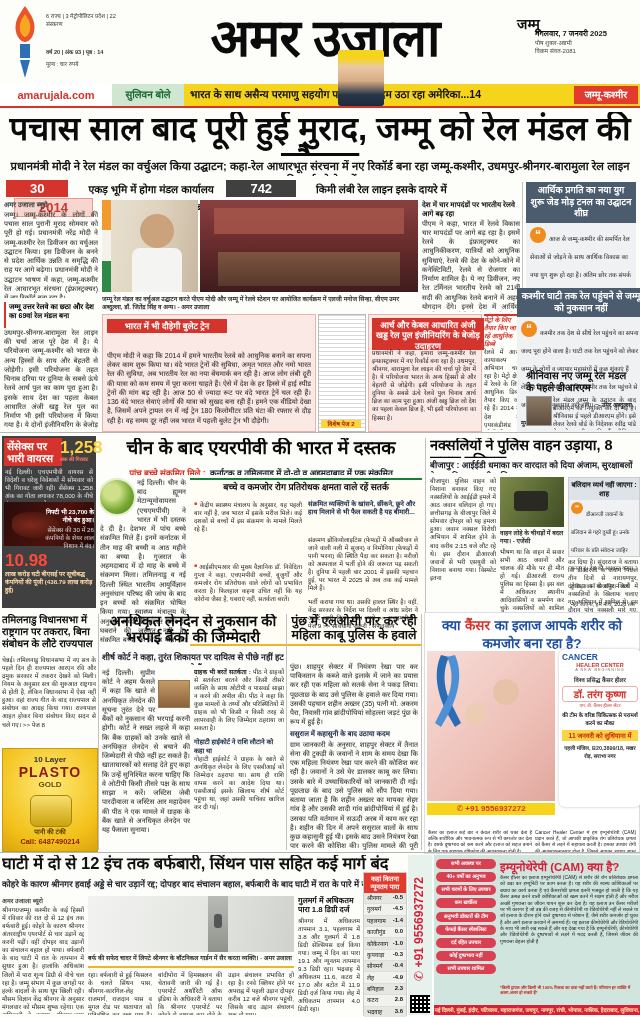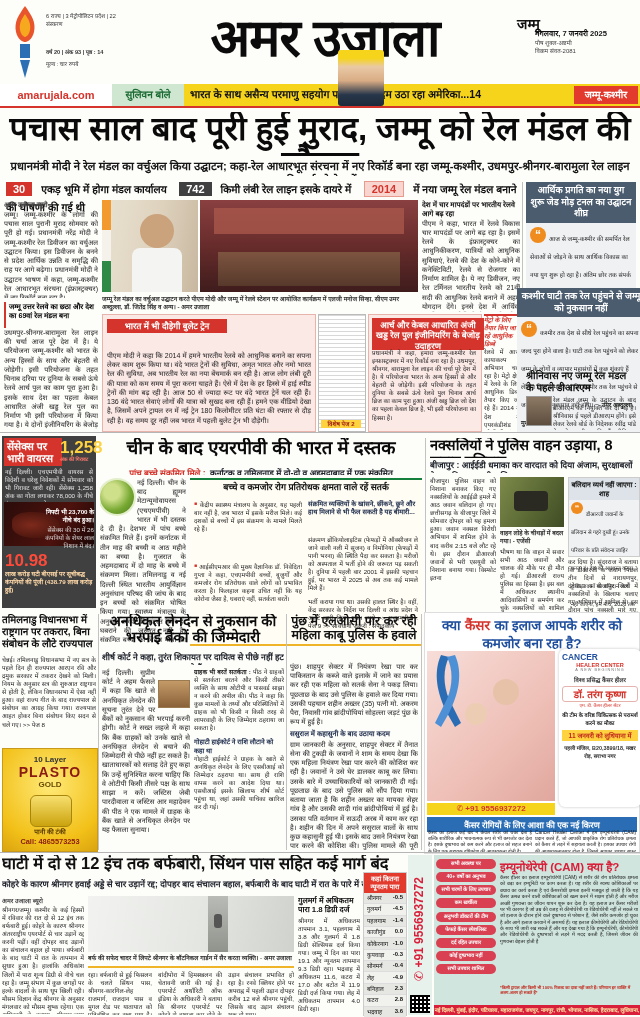--- a/index.html
+++ b/index.html
@@ -19,21 +19,21 @@
   
   .logo-big{font-size:52px;font-weight:900;letter-spacing:-1px;color:#0b0b0b;line-height:1}
   .mast-small{font-size:5.6px;line-height:1.45;color:#333}
   
   .ticker-yellow{background:#f6d41c}
   .kicker{background:#cfe6d0;color:#1c6b34;font-weight:bold}
   .region-box{background:#e23a2d;color:#fff;font-weight:bold}
   
   .h1{font-size:33px;font-weight:900;line-height:1.02;color:#0a0a0a}
   .h2sub{font-size:11.3px;font-weight:bold;color:#161616;line-height:1.2}
-  .statv{display:inline-block;padding:1px 7px;font-size:11px;font-weight:bold;margin-right:9px;vertical-align:middle}
+  .statv{display:inline-block;padding:1px 24px;font-size:13px;font-weight:bold;margin-right:20px;vertical-align:middle}
   .stat-red{background:#d5342c;color:#fff}
   .stat-green{background:#404040;color:#fff}
   .stat-pink{background:#f8d6cf;color:#d5342c;border:1px solid #e99a8e}
   .statline{font-size:10.5px;font-weight:bold;color:#101010}
   .inset{font-weight:bold;font-size:7.2px;line-height:1.3;color:#000;margin:2px 0;padding-left:3px;border-left:2px solid #d5342c}
   .boxhead{background:#d5342c;color:#fff;font-weight:bold;font-size:8.6px;line-height:1.2;padding:2px 4px;text-align:center}
   .pinkbox{background:#fbe9e6;border:1px solid #e8b3aa}
   
   .qtitle{background:#4a5c6e;color:#fff;font-weight:bold;font-size:9.3px;line-height:1.25;text-align:center;padding:3px 4px}
   .qbody{background:#eff1f2;padding:4px 4px 3px 4px}
@@ -229,21 +229,21 @@
   <div class="abs tiny j clip" style="left:568px;top:558px;width:70px;height:82px">कर दिया है। सुंदरराज ने बताया कि डीआरजी के जवान पिछले तीन दिनों से नारायणपुर, दंतेवाड़ा व बीजापुर जिलों में नक्सलियों के खिलाफ चलाए गए अभियान में शामिल थे। इस दौरान पांच नक्सली मारे गए, जबकि डीआरजी के एक हेड कांस्टेबल बलिदान हो गए थे। बस्तर में नक्सली पहले भी सुरक्षाबलों के जवानों को निशाना बनाते रहे हैं। - एजेंसी</div>
 
   <div class="abs b clip" style="left:2px;top:614px;width:94px;height:40px;font-size:10px;line-height:1.2">तमिलनाडु विधानसभा में राष्ट्रगान पर तकरार, बिना संबोधन के लौटे राज्यपाल</div>
   <div class="abs tiny j clip" style="left:2px;top:656px;width:94px;height:88px">चेन्नई। तमिलनाडु विधानसभा में नए सत्र के पहले दिन ही राज्यपाल आरएन रवि और द्रमुक सरकार में तकरार देखने को मिली। नियम के अनुसार सत्र की शुरुआत राष्ट्रगान से होती है, लेकिन विधानसभा में ऐसा नहीं हुआ। वहां राज्य गीत के बाद राज्यपाल से संबोधन का आग्रह किया गया। राज्यपाल आहत होकर बिना संबोधन किए सदन से चले गए। &gt;&gt; पेज 8</div>
   <div class="abs" style="left:2px;top:748px;width:94px;height:102px;background:radial-gradient(circle at 50% 35%,#ffe977,#f2c018 70%,#d9a410);border:1px solid #c9991a">
     <div class="ctr b" style="font-size:8px;color:#333;padding-top:6px">10 Layer</div>
     <div class="ctr" style="font-size:14px;font-weight:900;color:#8a1a12;letter-spacing:1px">PLASTO</div>
     <div class="ctr b" style="font-size:8px;color:#6a4a00">GOLD</div>
     <div class="abs" style="left:27px;top:46px;width:40px;height:30px;background:linear-gradient(#f7df6e,#caa30e);border-radius:6px;border:1px solid #a8860c"></div>
     <div class="abs ctr b" style="left:0;top:78px;width:94px;font-size:6.6px;color:#5a3c00">पानी की टंकी</div>
-    <div class="abs ctr b" style="left:0;top:88px;width:94px;font-size:7.4px;color:#8a1a12">Call: 4865573253</div>
+    <div class="abs ctr b" style="left:0;top:88px;width:94px;font-size:7.4px;color:#8a1a12">Call: 6487490214</div>
   </div>
 
   <div class="abs rule-v" style="left:98px;top:614px;height:236px"></div>
   <div class="abs h4 ctr clip" style="left:102px;top:614px;width:182px;height:36px">अनधिकृत लेनदेन से नुकसान की भरपाई बैंकों की जिम्मेदारी</div>
   <div class="abs subbold ctr clip" style="left:102px;top:652px;width:182px;height:13px">शीर्ष कोर्ट ने कहा, तुरंत शिकायत पर दायित्व से पीछे नहीं हट सकते बैंक</div>
   <div class="abs clip" style="left:102px;top:668px;width:88px;height:182px">
     <div style="width:30px;height:26px;float:right;margin:12px 0 2px 3px;background:linear-gradient(#c49a67,#8a623a);border:1px solid #9a7a50"></div>
     <div class="bodytext">नई दिल्ली। सुप्रीम कोर्ट ने अहम फैसले में कहा कि खाते से अनधिकृत लेनदेन की सूचना तुरंत देने पर बैंकों को नुकसान की भरपाई करनी होगी। कोर्ट ने सख्त लहजे में कहा कि बैंक ग्राहकों को उनके खाते से अनधिकृत लेनदेन से बचाने की जिम्मेदारी से पीछे नहीं हट सकते हैं। खाताधारकों को सलाह देते हुए कहा कि उन्हें सुनिश्चित करना चाहिए कि वे ओटीपी किसी तीसरे पक्ष के साथ साझा न करें। जस्टिस जेबी पारदीवाला व जस्टिस आर महादेवन की पीठ ने एक मामले में ग्राहक के बैंक खाते से अनधिकृत लेनदेन पर यह फैसला सुनाया।</div>
   </div>
   <div class="abs clip" style="left:194px;top:668px;width:90px;height:182px">
@@ -280,21 +280,20 @@
       <div style="font-size:5.6px;font-weight:bold;color:#d5342c;text-align:center">HEALER CENTER</div>
       <div style="font-size:3.8px;color:#777;text-align:center;letter-spacing:1px">A NEW BEGINNING</div>
       <div class="ctr b" style="font-size:6px;margin-top:4px;color:#333">विश्व प्रसिद्ध कैंसर हीलर</div>
       <div class="ctr" style="font-size:10px;font-weight:900;color:#d5342c;border:1px solid #e6b2ac;border-radius:3px;margin-top:2px">डॉ. तरंग कृष्णा</div>
       <div class="ctr" style="font-size:4.6px;color:#d5342c">एम. डी. कैंसर हीलर सेंटर</div>
       <div class="ctr b" style="font-size:5.6px;margin-top:3px;color:#222">की टीम के वरिष्ठ चिकित्सक से परामर्श करने का मौका</div>
       <div class="datechip" style="margin-top:3px">11 जनवरी को लुधियाना में</div>
       <div class="ctr b" style="font-size:5.4px;margin-top:3px;color:#333">पहली मंजिल, B20,3899/18, मखर रोड़, सराभा नगर</div>
     </div>
     <div class="abs ticker-yellow b redtxt ctr" style="left:2px;top:190px;width:128px;height:12px;font-size:8px;line-height:12px"><span>✆ </span><span>+91 9556937272</span></div>
-    <div class="abs bluebar" style="left:2px;top:204px;width:210px">कैंसर रोगियों के लिए आशा की एक नई किरण</div>
     <div class="abs tiny j clip" style="left:3px;top:217px;width:104px;height:22px;font-size:4.8px">कैंसर का इलाज कई बार न केवल शरीर को थका देता है बल्कि शारीरिक और भावनात्मक रूप से भी कमजोर कर देता है। इसके दुष्प्रभाव को कम करने और इलाज को सहज बनाने के लिए एक सहायक दृष्टिकोण की आवश्यकता होती है।</div>
     <div class="abs tiny j clip" style="left:110px;top:217px;width:101px;height:22px;font-size:4.8px">Cancer Healer Center में हम इम्यूनोथेरेपी (CAM) प्रदान करते हैं, जो आपकी प्राकृतिक रोग प्रतिरोधक क्षमता को कैंसर से लड़ने में सहायता करती है। इसका उपचार रोगी की आवश्यकतानुसार होता है, जिससे आपका उपचार सफर बेहतर और प्रभावी हो सके।</div>
   </div>
 
   <div class="abs rule-h" style="left:0;top:852px;width:640px"></div>
 
   <div class="abs b clip" style="left:2px;top:855px;width:402px;height:22px;font-size:16.5px;line-height:1.05;font-weight:900">घाटी में दो से 12 इंच तक बर्फबारी, सिंथन पास सहित कई मार्ग बंद</div>
   <div class="abs subbold clip" style="left:2px;top:879px;width:402px;height:13px">कोहरे के कारण श्रीनगर हवाई अड्डे से चार उड़ानें रद्द; दोपहर बाद संचालन बहाल, बर्फबारी के बाद घाटी में रात के पारे में सुधार</div>
   <div class="abs b" style="left:2px;top:896px;font-size:6.4px;color:#444">अमर उजाला ब्यूरो</div>
   <div class="abs clip" style="left:2px;top:906px;width:82px;height:108px">

